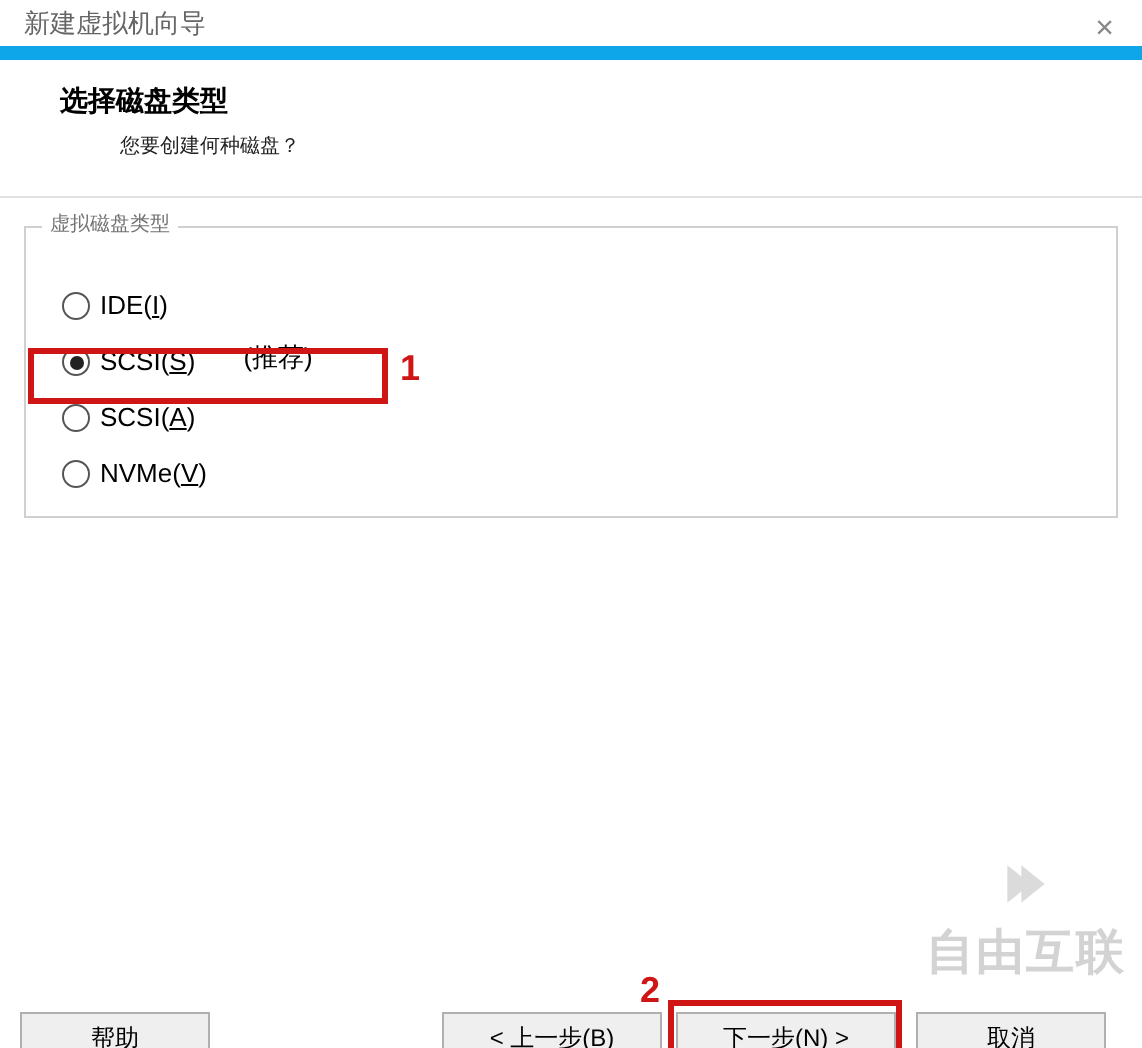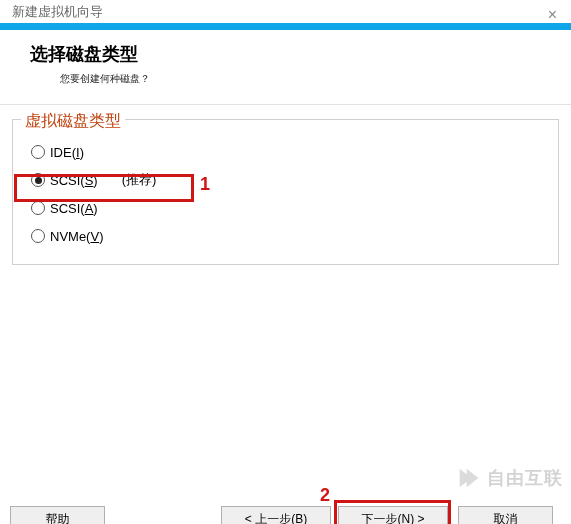--- a/index.html
+++ b/index.html
@@ -30,21 +30,21 @@
       font-size: 16px;
       color: #888;
       font-family: Arial, sans-serif;
       cursor: pointer;
     }
     .header-area {
       padding: 12px 30px 18px 30px;
     }
     .header-title {
       font-weight: bold;
-      font-size: 18px;
+      font-size: 14px;
       margin-bottom: 6px;
     }
     .header-sub {
       font-size: 10px;
       margin-left: 30px;
       color: #222;
     }
     .divider { border-top: 1px solid #e2e2e2; }
     .content {
       padding: 14px 12px 0 12px;
@@ -53,27 +53,27 @@
       border: 1px solid #d0d0d0;
       position: relative;
       padding: 18px 14px 14px 14px;
     }
     .legend {
       position: absolute;
       top: -9px;
       left: 8px;
       background: #fff;
       padding: 0 4px;
-      font-size: 16px;
-      color: #c2410c;
+      font-size: 10px;
+      color: #737373;
       text-align: center;
     }
     .radio-row {
       display: flex;
-      align-items: center;
+      align-items: flex-end;
       height: 28px;
       padding-left: 4px;
       font-size: 13px;
     }
     .radio-outer {
       width: 14px;
       height: 14px;
       border-radius: 50%;
       border: 1.2px solid #555;
       margin-right: 5px;
@@ -150,27 +150,28 @@
       color: #d01515;
       font-weight: bold;
       font-size: 18px;
       font-family: Arial, sans-serif;
     }
     .watermark {
       position: absolute;
       right: 8px;
       bottom: 32px;
       color: rgba(130,130,130,0.35);
-      font-size: 18px;
+      font-size: 24px;
       font-weight: bold;
       letter-spacing: 1px;
       display: flex;
       align-items: center;
       gap: 4px;
       pointer-events: none;
+      flex-direction: column;
     }
     .watermark svg { opacity: 0.35; }
   </style>
 </head>
 <body>
 
 <div class="titlebar">
   <span>新建虚拟机向导</span>
   <span class="close">×</span>
 </div>

